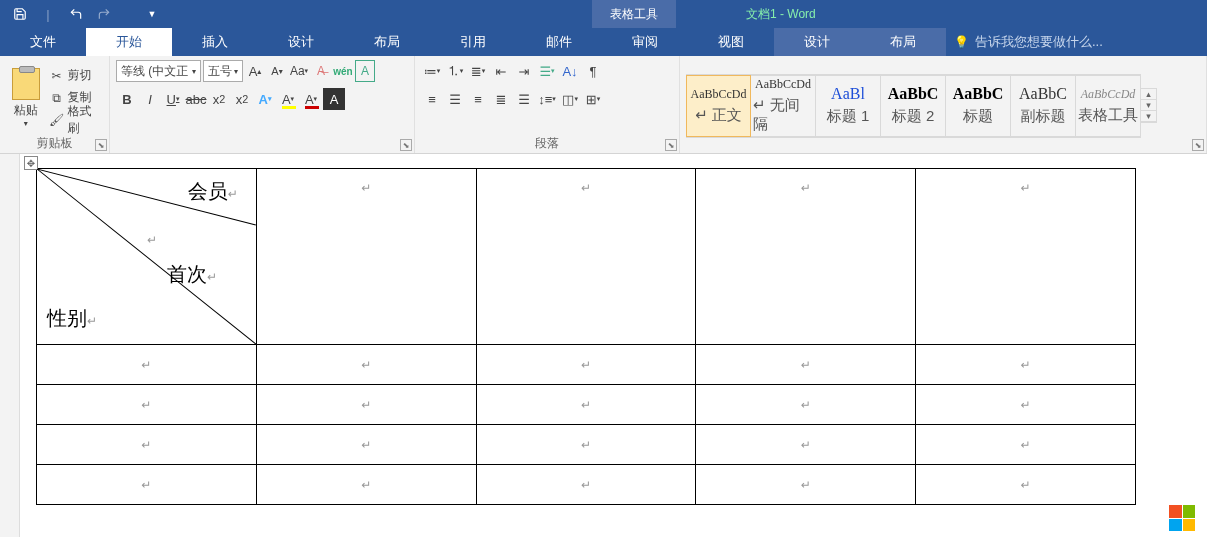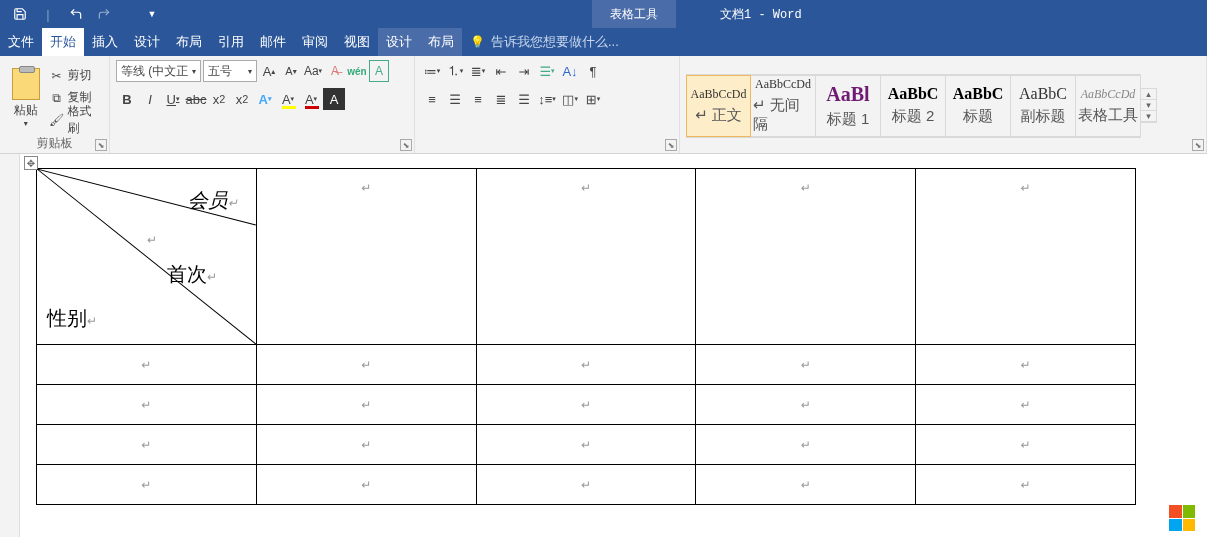--- a/index.html
+++ b/index.html
@@ -4,25 +4,25 @@
 <style>
 * { margin: 0; padding: 0; box-sizing: border-box; font-family: "Microsoft YaHei", sans-serif; }
 body { background: #fff; width: 1207px; height: 537px; overflow: hidden; position: relative; }
 
 
 .titlebar { height: 28px; background: #2b579a; display: flex; align-items: center; color: #fff; font-size: 12px; }
 .qat { display: flex; align-items: center; gap: 4px; padding: 0 8px; }
 .qat-item { width: 24px; height: 24px; display: flex; align-items: center; justify-content: center; color: #fff; font-size: 13px; }
 .qat-sep { opacity: 0.4; }
 .titlebar-context { background: #4a6ca8; padding: 0 18px; height: 28px; display: flex; align-items: center; margin-left: 420px; }
-.titlebar-doc { margin-left: 44px; color: #ffffff; font-family: Liberation Mono, monospace; }
+.titlebar-doc { margin-left: 70px; color: #86efac; }
 
 
 .tabrow { height: 28px; background: #2b579a; display: flex; align-items: center; font-size: 13px; }
-.tab { padding: 0 8px; height: 28px; line-height: 28px; color: #fff; cursor: pointer; }
+.tab { padding: 0 30px; height: 28px; line-height: 28px; color: #fff; cursor: pointer; }
 .tab.file { background: #2b579a; }
 .tab.active { background: #fff; color: #2b579a; }
 .tab.context { background: #4a6ca8; }
 .tellme { color: #c7d6ec; margin-left: 8px; display: flex; align-items: center; gap: 6px; }
 .tellme .bulb { font-size: 12px; }
 
 
 .ribbon { height: 98px; background: #f3f3f3; border-bottom: 1px solid #d4d4d4; display: flex; font-size: 12px; color: #444; }
 .group { border-right: 1px solid #e0e0e0; display: flex; flex-direction: column; justify-content: space-between; padding: 4px 6px 2px 6px; position: relative; }
 .group-body { flex: 1; display: flex; align-items: center; }
@@ -35,21 +35,21 @@
 .paste-icon::before{content:"";position:absolute;top:-3px;left:6px;width:14px;height:5px;background:#bbb;border:1px solid #888;border-radius:2px;}
 .clip-list { display: flex; flex-direction: column; gap: 2px; margin-left: 4px; }
 .clip-item { display: flex; align-items: center; gap: 4px; font-size: 12px; height: 20px;}
 .clip-icon{width:14px;height:14px;display:flex;align-items:center;justify-content:center;}
 
 
 .font-group .group-body { flex-direction: column; align-items:flex-start; gap:6px;}
 .font-row { display: flex; align-items: center; gap: 2px; }
 .font-combo { height: 22px; border: 1px solid #ababab; background: #fff; display: flex; align-items: center; padding: 0 4px; font-size: 12px; }
 .font-combo.name { width: 85px; }
-.font-combo.size { width: 54px; }
+.font-combo.size { width: 40px; }
 .small-btn { width: 20px; height: 22px; display: flex; align-items: center; justify-content: center; border:1px solid transparent;}
 .btn-row{display:flex;gap:1px;}
 .btn-row .small-btn{width:22px;height:22px;font-size:13px;}
 .btn-B{font-weight:bold;} .btn-I{font-style:italic;} .btn-U{text-decoration:underline;}
 .clr-strip{height:3px;width:14px;display:block;}
 
 
 .para-group .group-body{flex-direction:column;gap:6px;align-items:flex-start;}
 
 
@@ -70,21 +70,21 @@
 
 .doc-table{border-collapse:collapse;margin-left:36px;margin-top:4px;width:1100px;}
 .doc-table td{border:1px solid #000;text-align:center;font-size:12px;color:#777;position:relative;}
 .doc-table tr.tall td{height:176px;}
 .doc-table tr.short td{height:40px;}
 .pmark{font-size:12px;color:#999;}
 
 .diag-cell{position:relative;text-align:left;color:#000;}
 .diag-svg{position:absolute;inset:0;width:100%;height:100%;}
 .diag-label{position:absolute;font-size:20px;color:#000;font-style:normal;}
-.lbl1{top:18px;right:18px;font-style:italic;}
+.lbl1{top:9px;right:18px;}
 .lbl2{top:92px;left:130px;}
 .lbl3{bottom:12px;left:10px;}
 .diag-pm{position:absolute;font-size:12px;color:#999;}
 
 .watermark{position:absolute;right:12px;bottom:6px;display:flex;align-items:center;gap:6px;font-size:12px;}
 .wm-logo{width:26px;height:26px;display:grid;grid-template-columns:1fr 1fr;grid-template-rows:1fr 1fr;gap:1px;}
 .wm-logo span:nth-child(1){background:#f25022;} .wm-logo span:nth-child(2){background:#7fba00;}
 .wm-logo span:nth-child(3){background:#00a4ef;} .wm-logo span:nth-child(4){background:#ffb900;}
 .wm-text{display:flex;flex-direction:column;line-height:1.1;}
 .wm-text .l1{color:#1e88d2;font-weight:bold;font-size:14px;}
@@ -225,36 +225,37 @@
         <div class="small-btn">≡</div>
         <div class="small-btn">☰</div>
         <div class="small-btn">≡</div>
         <div class="small-btn">≣</div>
         <div class="small-btn">☰</div>
         <div class="small-btn">↕≡<span style="font-size:7px;">▾</span></div>
         <div class="small-btn">◫<span style="font-size:7px;">▾</span></div>
         <div class="small-btn">⊞<span style="font-size:7px;">▾</span></div>
       </div>
     </div>
+    <div class="group-label">段落</div>
     <div class="launcher">⬊</div>
   </div>
 
   <div class="group styles-group" style="flex:1;">
     <div class="group-body">
       <div class="style-gallery" id="style-gallery">
           <div class="style-card selected">
             <div class="style-preview" style="font-size: 12px; color: rgb(51, 51, 51);">AaBbCcDd</div>
             <div class="style-name">↵ 正文</div>
           </div>
           <div class="style-card">
             <div class="style-preview" style="font-size: 12px; color: rgb(51, 51, 51);">AaBbCcDd</div>
             <div class="style-name">↵ 无间隔</div>
           </div>
           <div class="style-card">
-            <div class="style-preview" style="font-size: 20px; color: #701a75; font-weight: bold;">AaBl</div>
+            <div class="style-preview" style="font-size: 16px; color: #1d4ed8; font-weight: normal;">AaBl</div>
             <div class="style-name">标题 1</div>
           </div>
           <div class="style-card">
             <div class="style-preview" style="font-size: 16px; color: rgb(0, 0, 0); font-weight: bold;">AaBbC</div>
             <div class="style-name">标题 2</div>
           </div>
           <div class="style-card">
             <div class="style-preview" style="font-size: 16px; color: rgb(0, 0, 0); font-weight: bold;">AaBbC</div>
             <div class="style-name">标题</div>
           </div>

